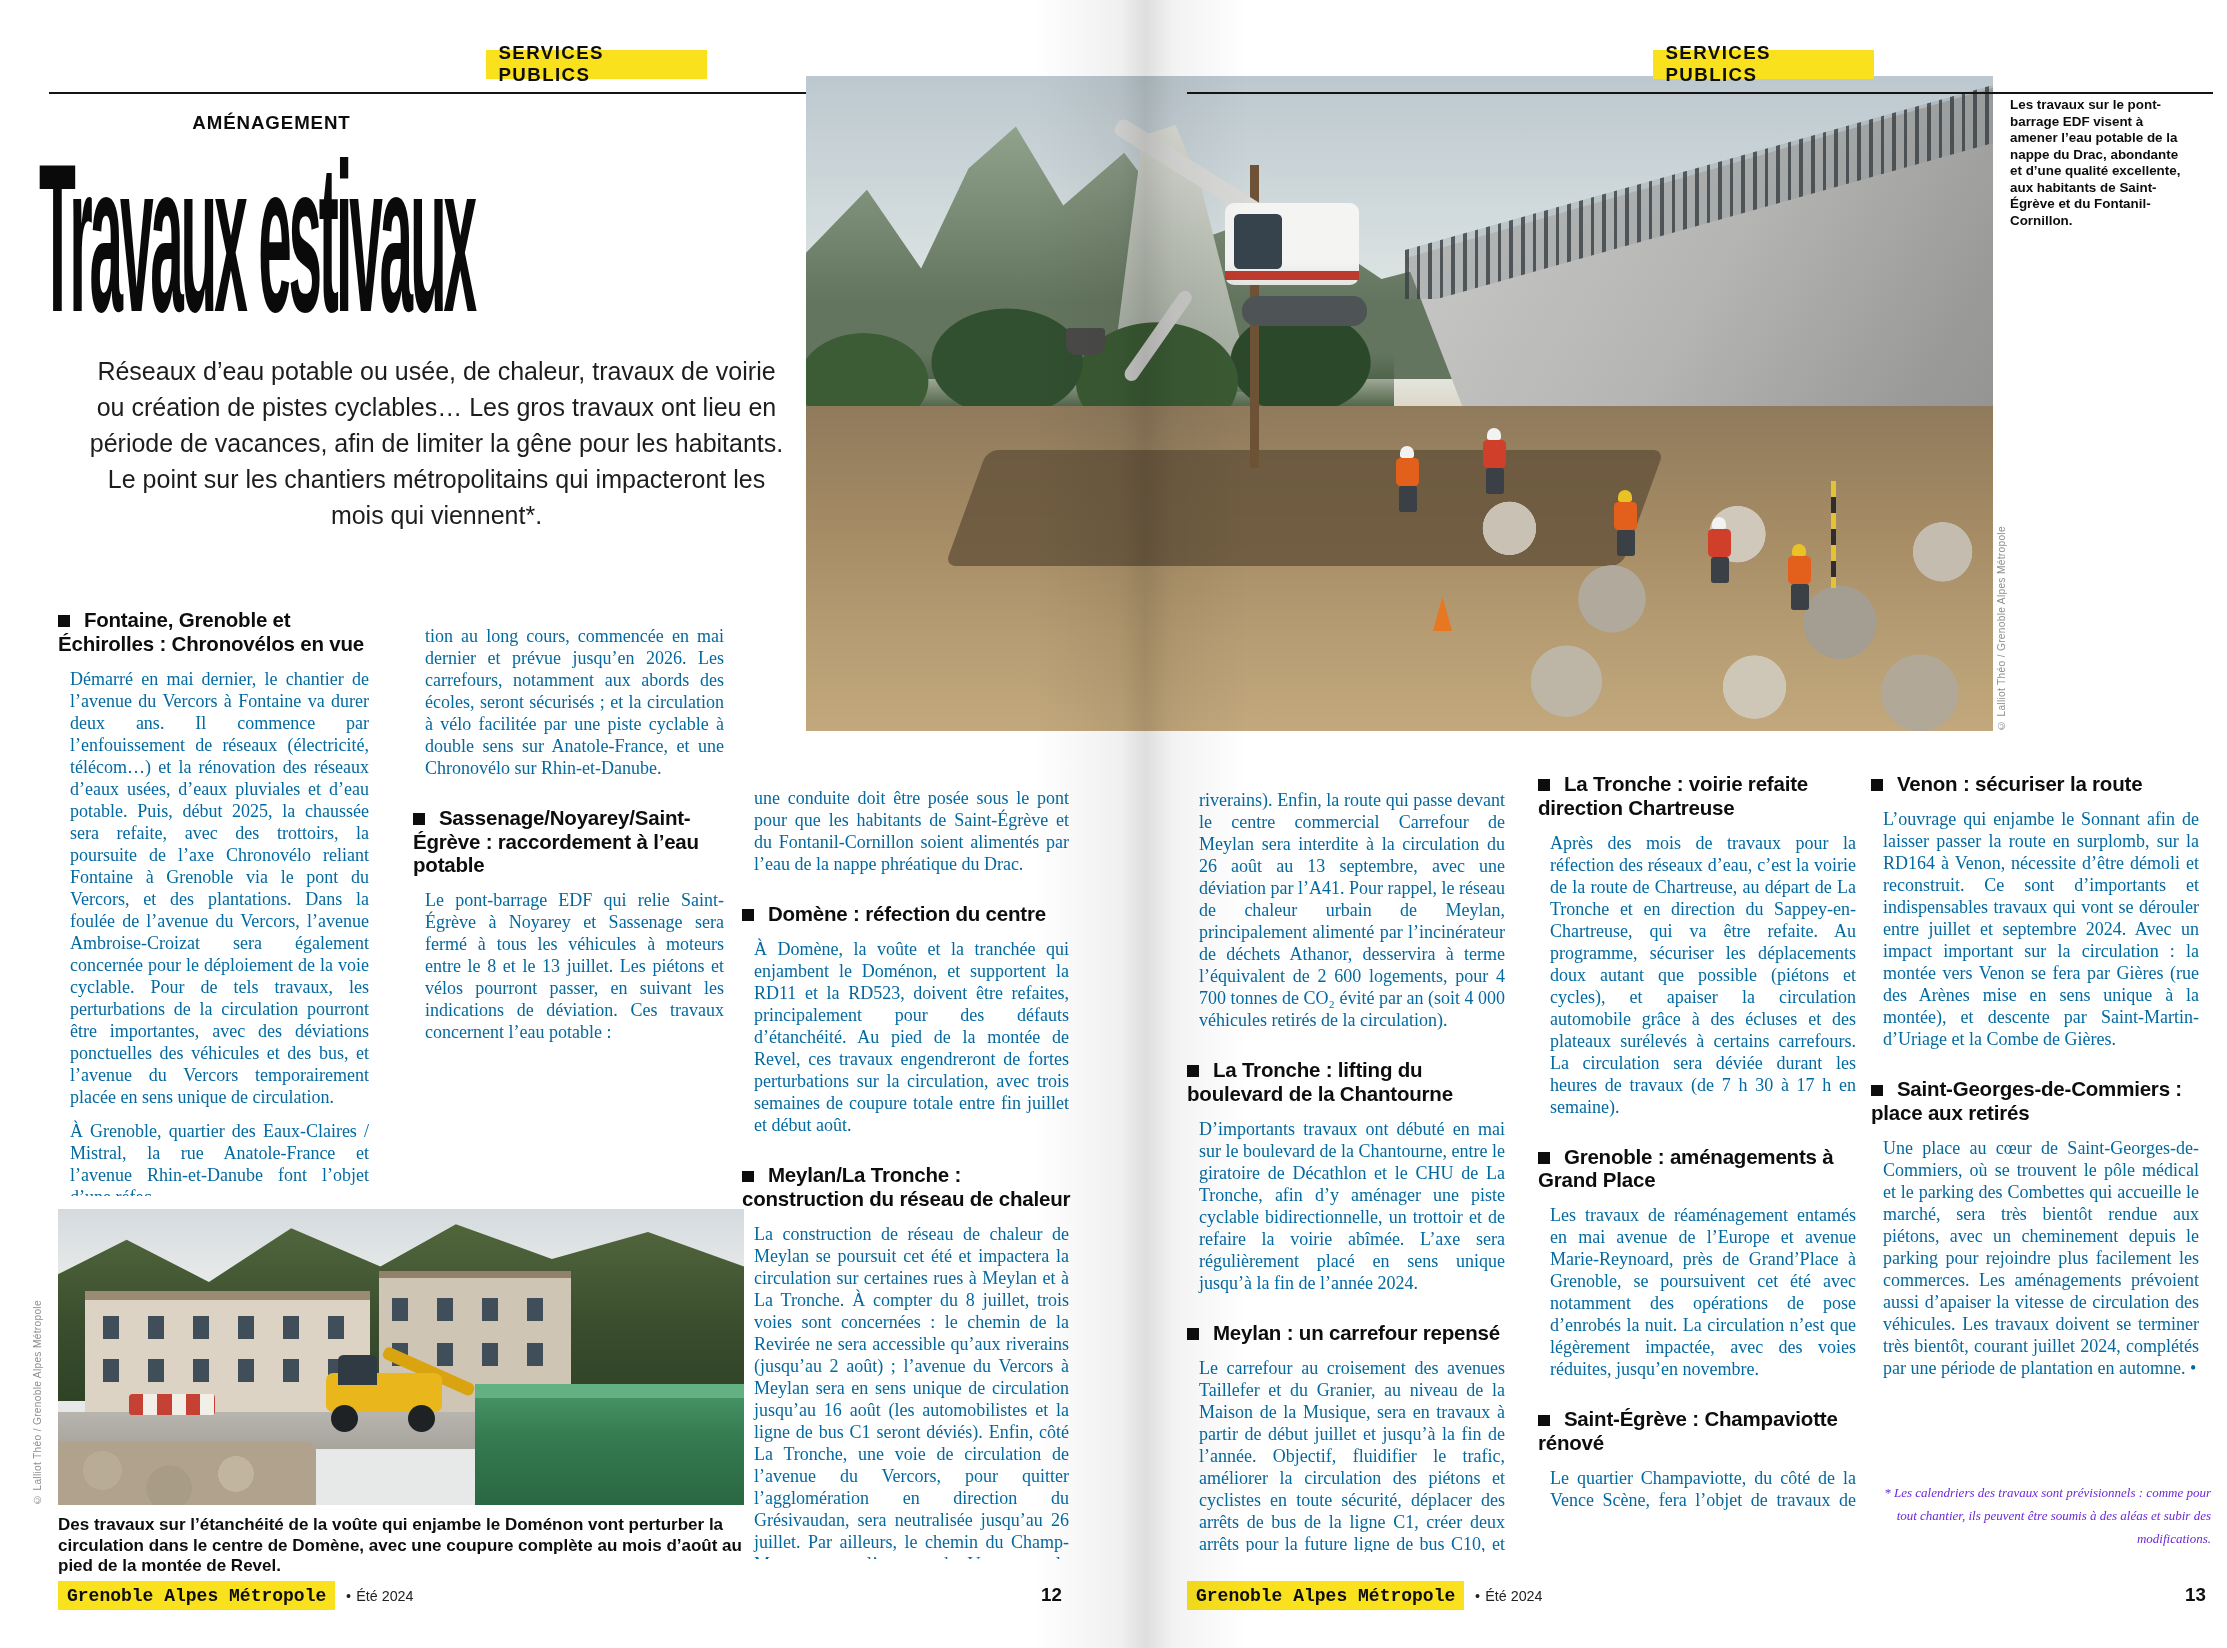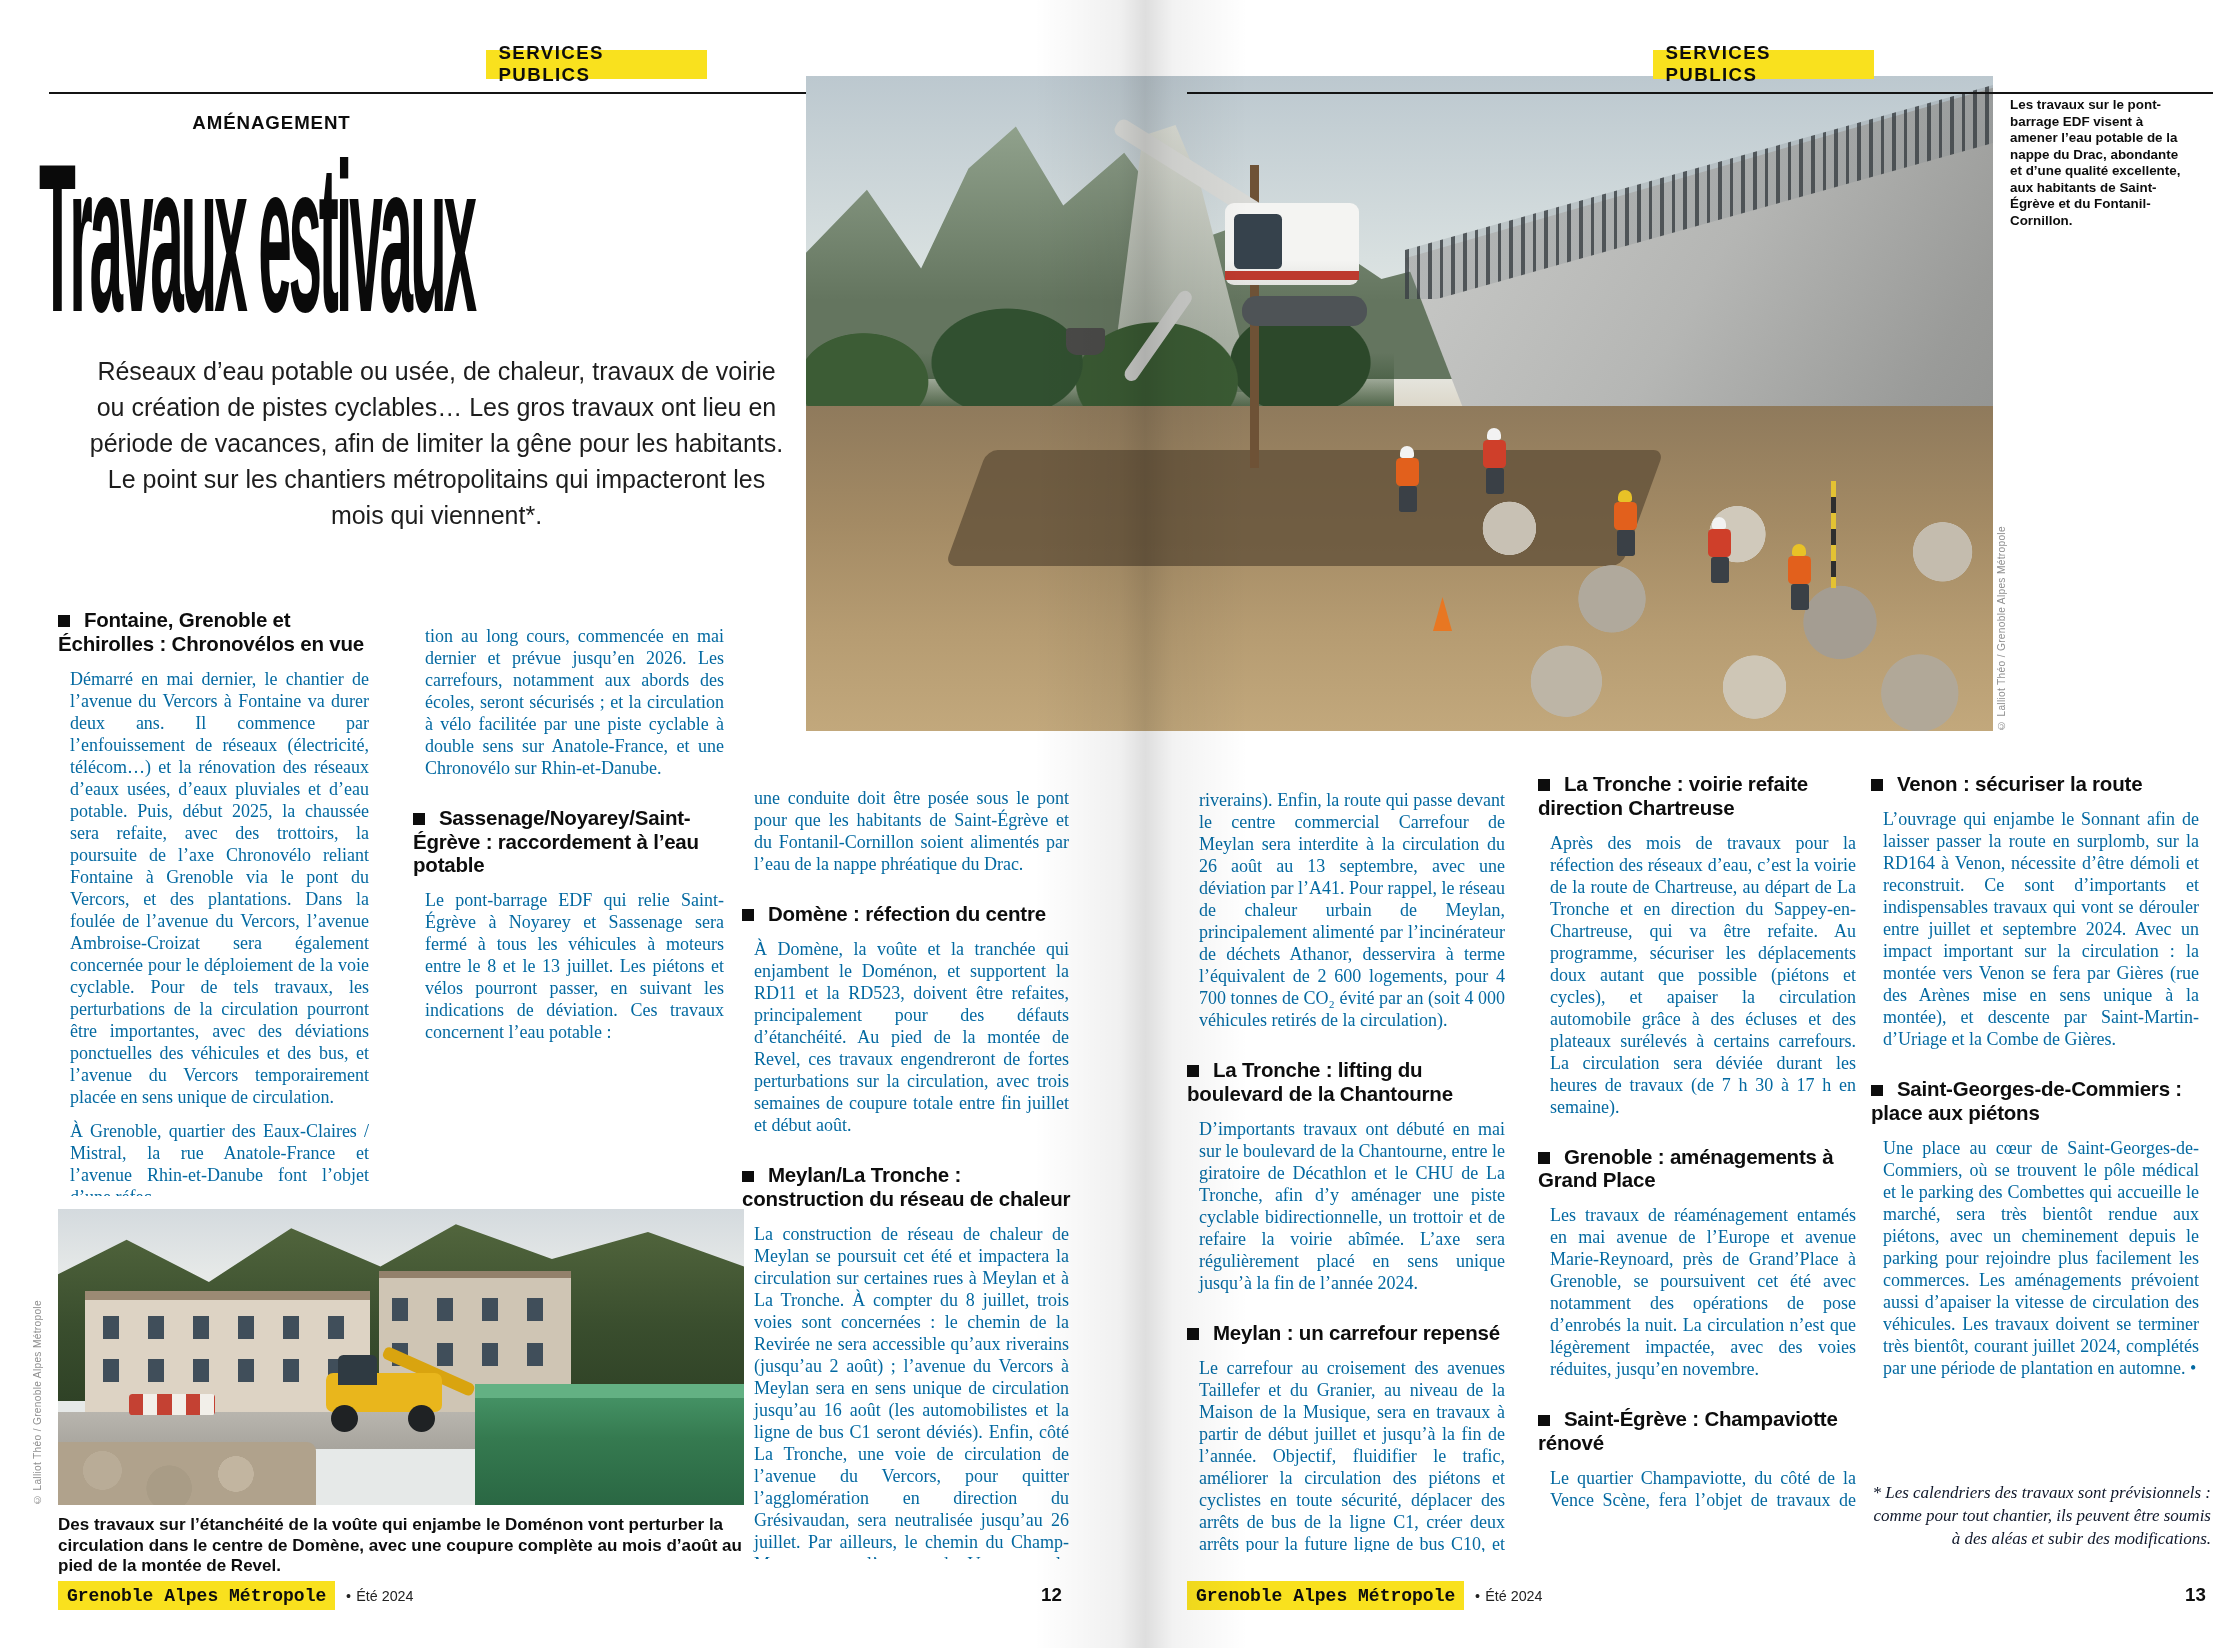--- a/index.html
+++ b/index.html
@@ -19,21 +19,21 @@
   .intro{position:absolute;left:89px;top:353px;width:695px;text-align:center;
          font-family:"Liberation Sans",sans-serif;font-size:25px;line-height:36px;color:#1d1d1d;}
   
   .col{position:absolute;overflow:hidden;}
   .col p{margin:12px;font-size:18px;line-height:22px;text-align:justify;color:#0369a1;}
   .col h3{margin:27px 0 12.5px 0;font-family:"Liberation Sans",sans-serif;font-weight:700;
           font-size:20.5px;line-height:23.6px;letter-spacing:-0.2px;color:#0d0d0d;}
   .col h3:first-child{margin-top:0;}
   .sq{display:inline-block;width:11.6px;height:11.6px;background:#0d0d0d;margin-right:14.3px;}
   .footnote{position:absolute;left:1871px;top:1481px;width:340px;text-align:right;
-            font-style:italic;font-size:17px;line-height:23px;color:#0f172a;}
+            font-style:italic;font-size:13px;line-height:23px;color:#6d28d9;}
   
   .caption-bottom{position:absolute;left:58px;top:1515px;width:686px;
           font-family:"Liberation Sans",sans-serif;font-weight:700;font-size:17px;line-height:20.5px;color:#0d0d0d;}
   .caption-side{position:absolute;left:2010px;top:97px;width:183px;
           font-family:"Liberation Sans",sans-serif;font-weight:700;font-size:13.4px;line-height:16.5px;color:#0d0d0d;}
   .credit-v{position:absolute;writing-mode:vertical-rl;transform:rotate(180deg);
           font-family:"Liberation Sans",sans-serif;font-size:10.2px;letter-spacing:0.3px;color:#8f8f8f;}
   .footer{position:absolute;top:1581px;display:flex;align-items:center;}
   .footer .brand{font-family:Liberation Mono, monospace;font-weight:700;font-size:18px;color:#0d0d0d;
           padding:4.5px 9px;}
@@ -268,21 +268,21 @@
     <p>Après des mois de travaux pour la réfection des réseaux d’eau, c’est la voirie de la route de Chartreuse, au départ de La Tronche et en direction du Sappey-en-Chartreuse, qui va être refaite. Au programme, sécuriser les déplacements doux autant que possible (piétons et cycles), et apaiser la circulation automobile grâce à des écluses et des plateaux surélevés à certains carrefours. La circulation sera déviée durant les heures de travaux (de 7 h 30 à 17 h en semaine).</p>
     <h3><span class="sq"></span><span>Grenoble : aménagements à Grand Place</span></h3>
     <p>Les travaux de réaménagement entamés en mai avenue de l’Europe et avenue Marie-Reynoard, près de Grand’Place à Grenoble, se poursuivent cet été avec notamment des opérations de pose d’enrobés la nuit. La circulation n’est que légèrement impactée, avec des voies réduites, jusqu’en novembre.</p>
     <h3><span class="sq"></span><span>Saint-Égrève : Champaviotte rénové</span></h3>
     <p>Le quartier Champaviotte, du côté de la Vence Scène, fera l’objet de travaux de remise à neuf de la voirie, pour accompagner un projet de construction. Des fermetures ponctuelles de rues pourront intervenir afin de permettre aux ouvriers de poser l’enrobé. Ces travaux démarrés en juin 2024 doivent se poursuivre durant un an.</p>
   </div>
 
   <div class="col" style="left:1871px;top:772px;width:340px;height:677px;">
     <h3><span class="sq"></span><span>Venon : sécuriser la route</span></h3>
     <p>L’ouvrage qui enjambe le Sonnant afin de laisser passer la route en surplomb, sur la RD164 à Venon, nécessite d’être démoli et reconstruit. Ce sont d’importants et indispensables travaux qui vont se dérouler entre juillet et septembre 2024. Avec un impact important sur la circulation : la montée vers Venon se fera par Gières (rue des Arènes mise en sens unique à la montée), et descente par Saint-Martin-d’Uriage et la Combe de Gières.</p>
-    <h3><span class="sq"></span><span>Saint-Georges-de-Commiers : place aux piétons</span></h3>
+    <h3><span class="sq"></span><span>Saint-Georges-de-Commiers : place aux retirés</span></h3>
     <p>Une place au cœur de Saint-Georges-de-Commiers, où se trouvent le pôle médical et le parking des Combettes qui accueille le marché, sera très bientôt rendue aux piétons, avec un cheminement depuis le parking pour rejoindre plus facilement les commerces. Les aménagements prévoient aussi d’apaiser la vitesse de circulation des véhicules. Les travaux doivent se terminer très bientôt, courant juillet 2024, complétés par une période de plantation en automne. •</p>
   </div>
 
   <div class="footnote">* Les calendriers des travaux sont prévisionnels : comme pour tout chantier, ils peuvent être soumis à des aléas et subir des modifications.</div>
 
   <div class="footer" style="left:1187px;">
     <span class="brand" style="background:#F9E11E;">Grenoble Alpes Métropole</span>
     <span class="sep">•</span>
     <span class="issue">Été 2024</span>
   </div>

